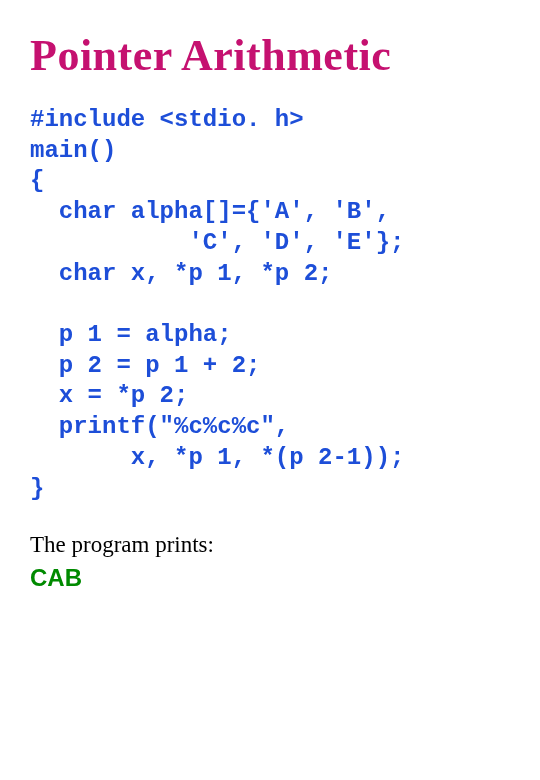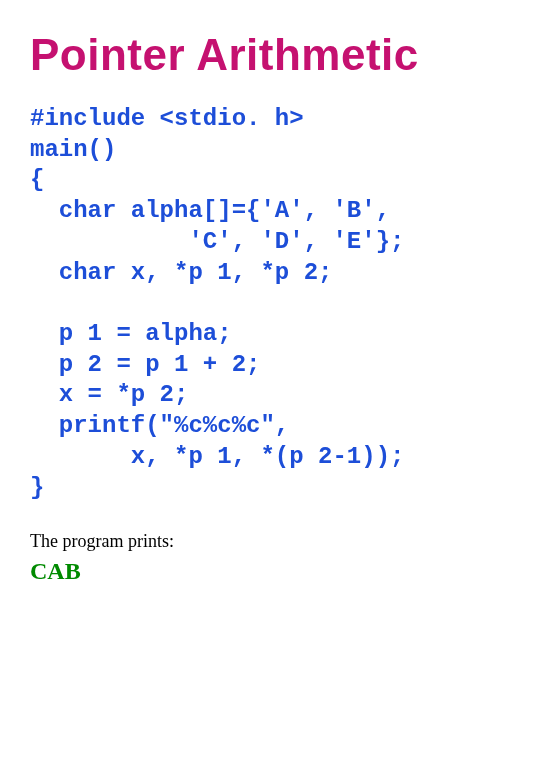--- a/index.html
+++ b/index.html
@@ -7,44 +7,44 @@
     padding: 0;
     background: #ffffff;
     width: 540px;
     height: 780px;
     font-family: Arial, Helvetica, sans-serif;
   }
   .slide {
     padding: 30px 30px 20px 30px;
   }
   .title {
-    font-family: Liberation Sans, sans-serif;
+    font-family: Liberation Serif, serif;
     font-weight: 900;
     font-size: 44px;
     color: #c51170;
     letter-spacing: 0.5px;
     margin-bottom: 24px;
   }
   .code {
     font-family: "Courier New", Courier, monospace;
     font-weight: bold;
     font-size: 24px;
     line-height: 1.28;
     color: #1d4ed8;
     white-space: pre;
   }
   .caption {
     font-family: "Times New Roman", Times, serif;
-    font-size: 18px;
+    font-size: 23px;
     color: #000;
     margin-top: 28px;
     margin-bottom: 6px;
   }
   .output {
-    font-family: Liberation Serif, serif;
+    font-family: Liberation Sans, sans-serif;
     font-weight: bold;
     font-size: 24px;
     color: #008a00;
   }
 </style>
 </head>
 <body>
 
 <div class="slide">
   <div class="title">Pointer Arithmetic</div>

